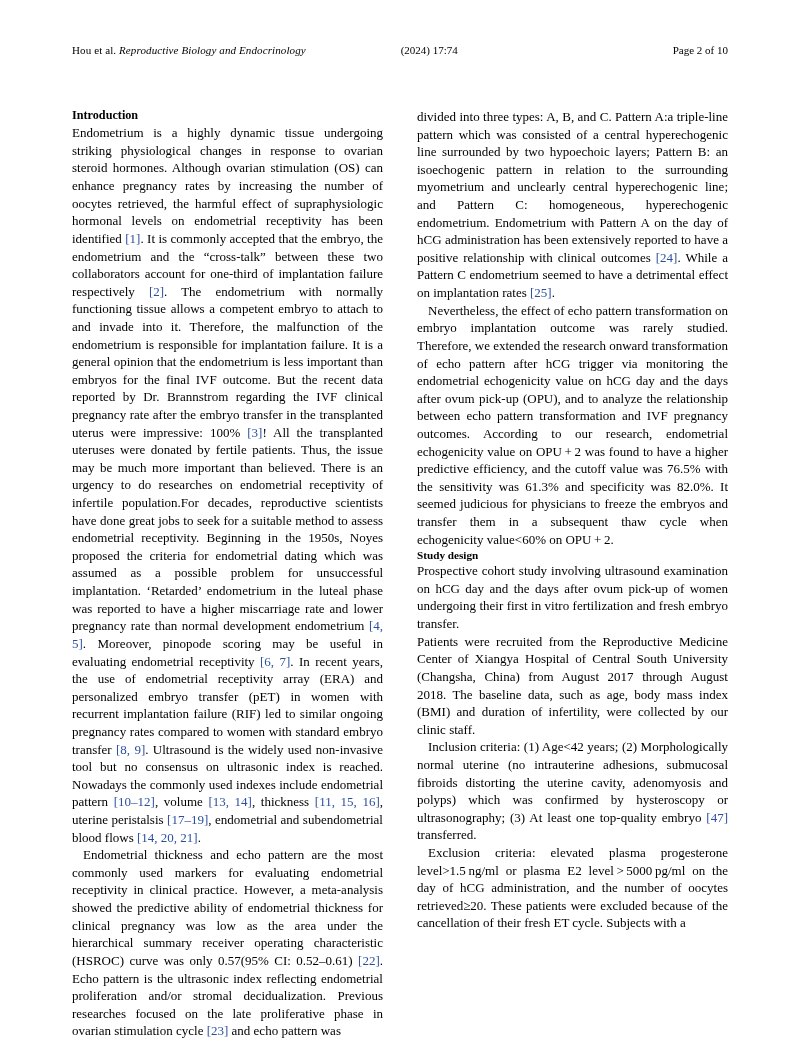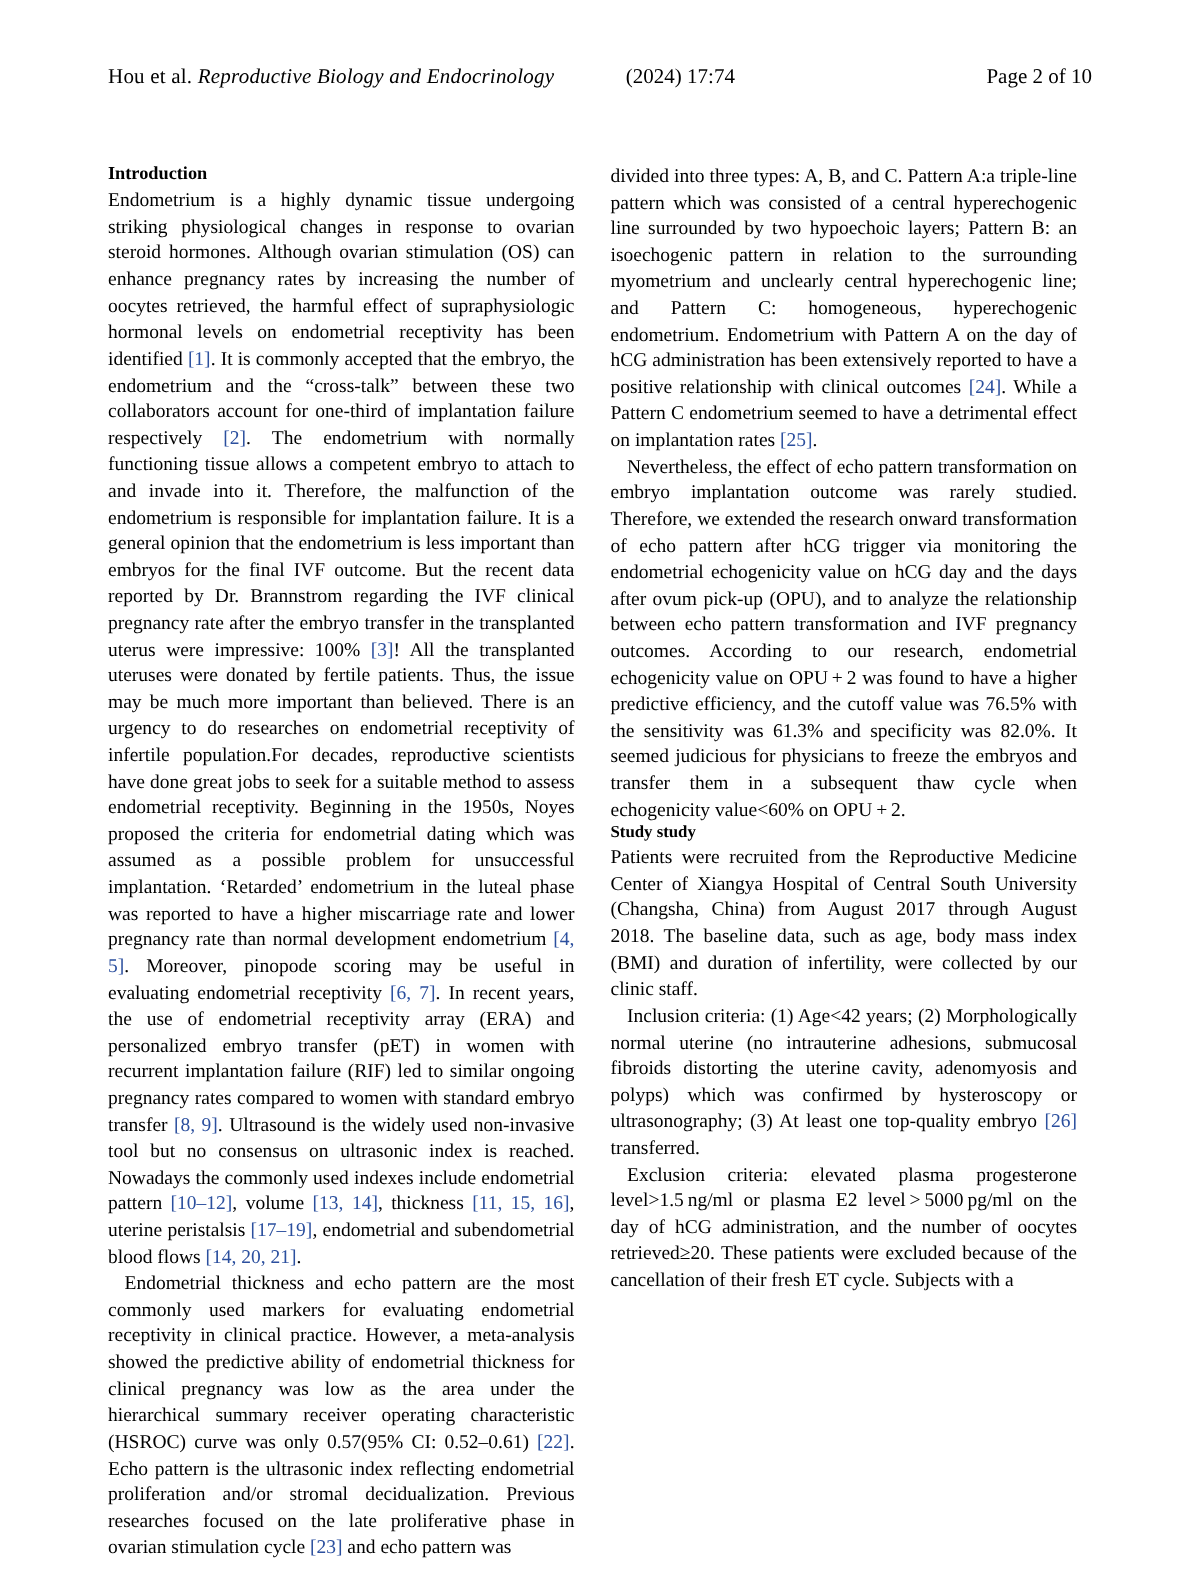--- a/index.html
+++ b/index.html
@@ -22,21 +22,21 @@
   }
   .running-head {
     position: absolute;
     top: 44px;
     left: 72px;
     right: 72px;
     height: 14px;
     display: flex;
     justify-content: space-between;
     align-items: baseline;
-    font-size: 14px;
+    font-size: 11px;
     text-align: center;
   }
   .rh-left {
     font-style: italic;
     letter-spacing: 0.01em;
   }
   .rh-left .nonital {
     font-style: normal;
   }
   .rh-center {
@@ -45,21 +45,21 @@
   }
   .rh-right {
     font-style: normal;
   }
   .columns {
     position: absolute;
     top: 108px;
     left: 72px;
     width: 656px;
     display: flex;
-    gap: 24px;
+    gap: 34px;
   }
   .col {
     width: 311px;
   }
   h2.sec {
     font-size: 12.2px;
     font-weight: bold;
     margin: 0 0 1px 0;
     line-height: 1.25;
   }
@@ -107,21 +107,22 @@
     <div class="col">
       <h2 class="sec">Introduction</h2>
       <p class="body">Endometrium is a highly dynamic tissue undergoing striking physiological changes in response to ovarian steroid hormones. Although ovarian stimulation (OS) can enhance pregnancy rates by increasing the number of oocytes retrieved, the harmful effect of supraphysiologic hormonal levels on endometrial receptivity has been identified <span class="ref">[1]</span>. It is commonly accepted that the embryo, the endometrium and the “cross-talk” between these two collaborators account for one-third of implantation failure respectively <span class="ref">[2]</span>. The endometrium with normally functioning tissue allows a competent embryo to attach to and invade into it. Therefore, the malfunction of the endometrium is responsible for implantation failure. It is a general opinion that the endometrium is less important than embryos for the final IVF outcome. But the recent data reported by Dr. Brannstrom regarding the IVF clinical pregnancy rate after the embryo transfer in the transplanted uterus were impressive: 100% <span class="ref">[3]</span>! All the transplanted uteruses were donated by fertile patients. Thus, the issue may be much more important than believed. There is an urgency to do researches on endometrial receptivity of infertile population.For decades, reproductive scientists have done great jobs to seek for a suitable method to assess endometrial receptivity. Beginning in the 1950s, Noyes proposed the criteria for endometrial dating which was assumed as a possible problem for unsuccessful implantation. ‘Retarded’ endometrium in the luteal phase was reported to have a higher miscarriage rate and lower pregnancy rate than normal development endometrium <span class="ref">[4, 5]</span>. Moreover, pinopode scoring may be useful in evaluating endometrial receptivity <span class="ref">[6, 7]</span>. In recent years, the use of endometrial receptivity array (ERA) and personalized embryo transfer (pET) in women with recurrent implantation failure (RIF) led to similar ongoing pregnancy rates compared to women with standard embryo transfer <span class="ref">[8, 9]</span>. Ultrasound is the widely used non-invasive tool but no consensus on ultrasonic index is reached. Nowadays the commonly used indexes include endometrial pattern <span class="ref">[10–12]</span>, volume <span class="ref">[13, 14]</span>, thickness <span class="ref">[11, 15, 16]</span>, uterine peristalsis <span class="ref">[17–19]</span>, endometrial and subendometrial blood flows <span class="ref">[14, 20, 21]</span>.</p>
       <p class="body indent">Endometrial thickness and echo pattern are the most commonly used markers for evaluating endometrial receptivity in clinical practice. However, a meta-analysis showed the predictive ability of endometrial thickness for clinical pregnancy was low as the area under the hierarchical summary receiver operating characteristic (HSROC) curve was only 0.57(95% CI: 0.52–0.61) <span class="ref">[22]</span>. Echo pattern is the ultrasonic index reflecting endometrial proliferation and/or stromal decidualization. Previous researches focused on the late proliferative phase in ovarian stimulation cycle <span class="ref">[23]</span> and echo pattern was</p>
     </div>
 
     <div class="col">
       <p class="body">divided into three types: A, B, and C. Pattern A:a triple-line pattern which was consisted of a central hyperechogenic line surrounded by two hypoechoic layers; Pattern B: an isoechogenic pattern in relation to the surrounding myometrium and unclearly central hyperechogenic line; and Pattern C: homogeneous, hyperechogenic endometrium. Endometrium with Pattern A on the day of hCG administration has been extensively reported to have a positive relationship with clinical outcomes <span class="ref">[24]</span>. While a Pattern C endometrium seemed to have a detrimental effect on implantation rates <span class="ref">[25]</span>.</p>
       <p class="body indent">Nevertheless, the effect of echo pattern transformation on embryo implantation outcome was rarely studied. Therefore, we extended the research onward transformation of echo pattern after hCG trigger via monitoring the endometrial echogenicity value on hCG day and the days after ovum pick-up (OPU), and to analyze the relationship between echo pattern transformation and IVF pregnancy outcomes. According to our research, endometrial echogenicity value on OPU + 2 was found to have a higher predictive efficiency, and the cutoff value was 76.5% with the sensitivity was 61.3% and specificity was 82.0%. It seemed judicious for physicians to freeze the embryos and transfer them in a subsequent thaw cycle when echogenicity value&lt;60% on OPU + 2.</p>
 
-      <h3 class="subsec">Study study</h3>
+      <h3 class="subsec">Study design</h3>
+      <p class="body">Prospective cohort study involving ultrasound examination on hCG day and the days after ovum pick-up of women undergoing their first in vitro fertilization and fresh embryo transfer.</p>
 
       <p class="body">Patients were recruited from the Reproductive Medicine Center of Xiangya Hospital of Central South University (Changsha, China) from August 2017 through August 2018. The baseline data, such as age, body mass index (BMI) and duration of infertility, were collected by our clinic staff.</p>
-      <p class="body indent">Inclusion criteria: (1) Age&lt;42 years; (2) Morphologically normal uterine (no intrauterine adhesions, submucosal fibroids distorting the uterine cavity, adenomyosis and polyps) which was confirmed by hysteroscopy or ultrasonography; (3) At least one top-quality embryo <span class="ref">[26]</span> transferred.</p>
+      <p class="body indent">Inclusion criteria: (1) Age&lt;42 years; (2) Morphologically normal uterine (no intrauterine adhesions, submucosal fibroids distorting the uterine cavity, adenomyosis and polyps) which was confirmed by hysteroscopy or ultrasonography; (3) At least one top-quality embryo <span class="ref">[47]</span> transferred.</p>
       <p class="body indent">Exclusion criteria: elevated plasma progesterone level&gt;1.5 ng/ml or plasma E2 level &gt; 5000 pg/ml on the day of hCG administration, and the number of oocytes retrieved≥20. These patients were excluded because of the cancellation of their fresh ET cycle. Subjects with a</p>
     </div>
 
   </div>
 </div>
 
 </body></html>

